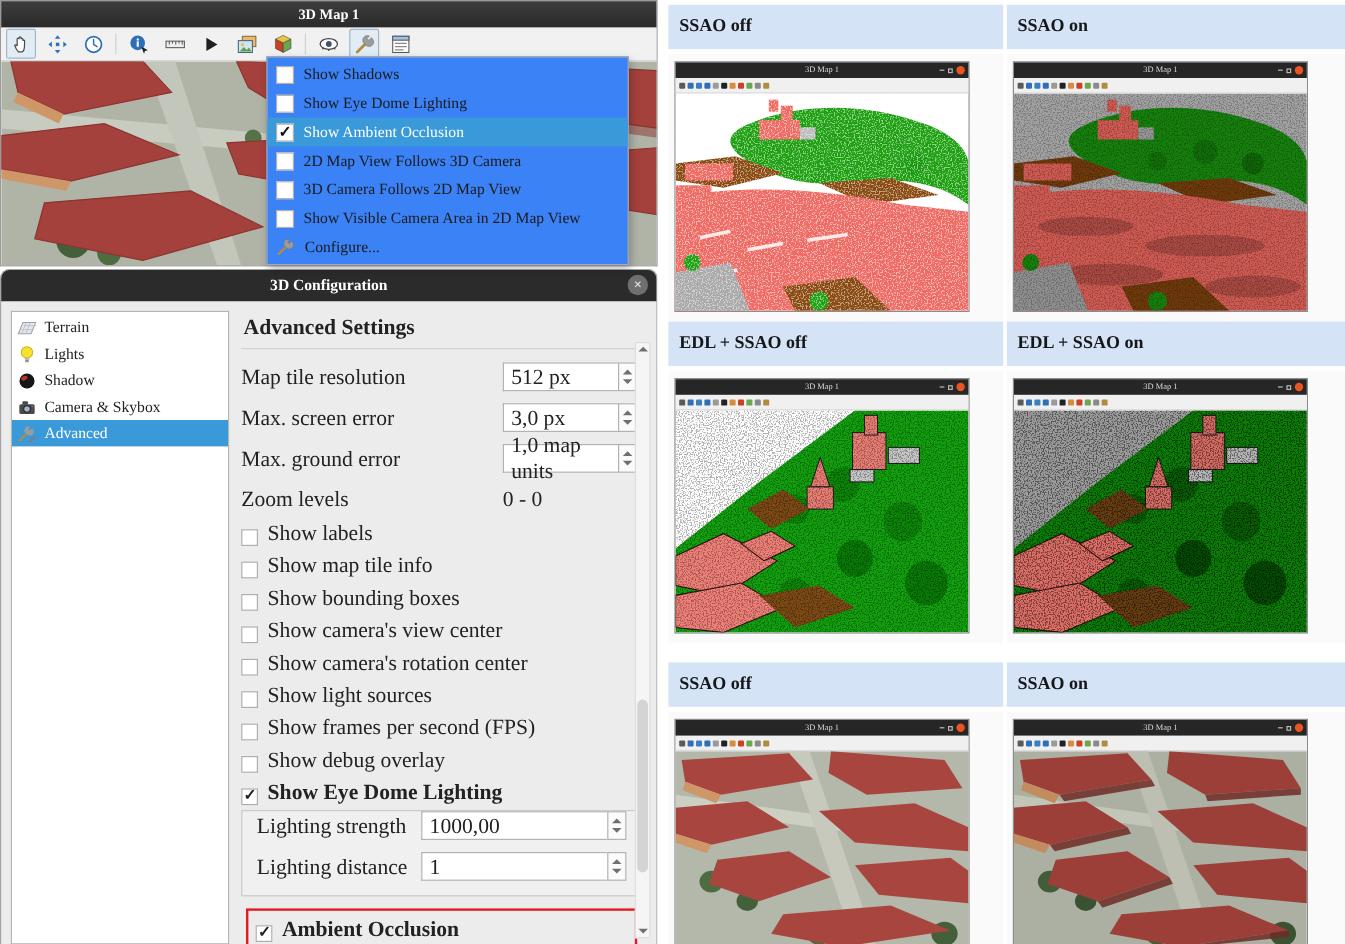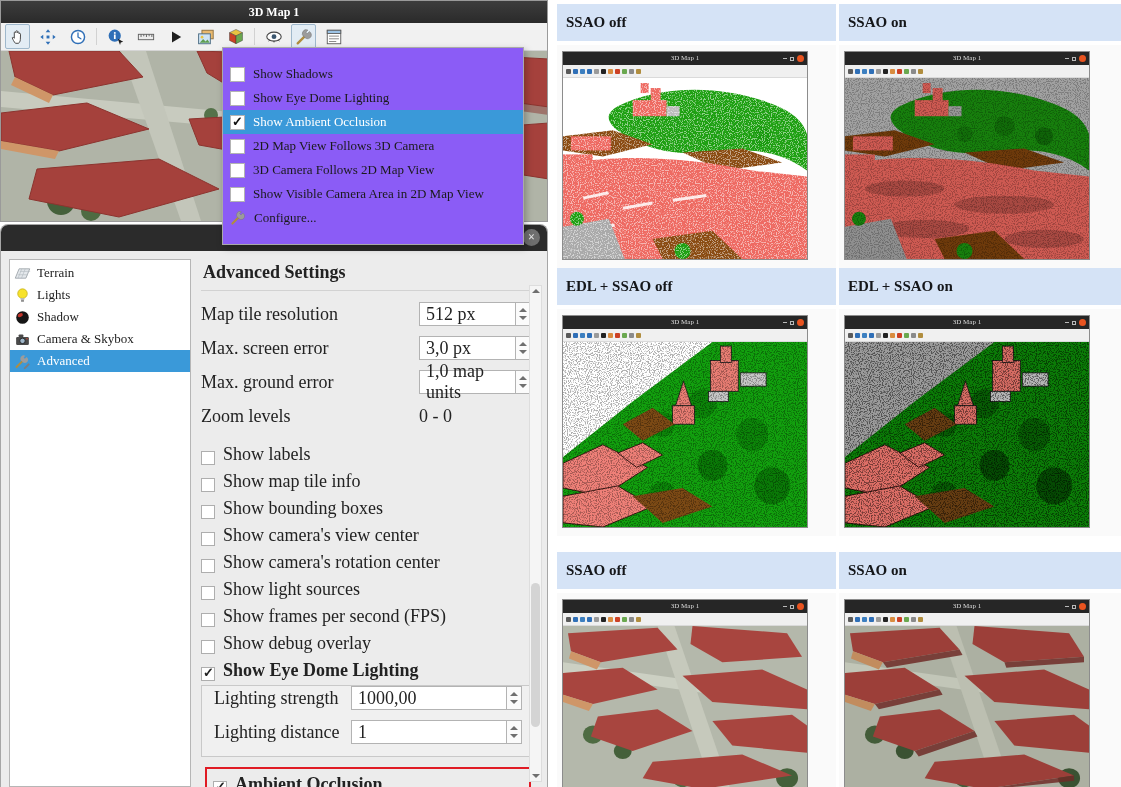--- a/index.html
+++ b/index.html
@@ -13,22 +13,22 @@
   .mw-title{height:22px;background:linear-gradient(#3d3d3d,#2a2a2a);color:#fff;font-size:12px;
             font-weight:bold;display:flex;align-items:center;justify-content:center;}
   .mw-toolbar{height:27px;background:#f1f1f1;border-bottom:1px solid #d5d5d5;display:flex;
               align-items:center;gap:5px;padding:0 4px;}
   .tbi{width:23px;height:23px;display:flex;align-items:center;justify-content:center;border:1px solid transparent;border-radius:2px;}
   .tbi.pressed{border:1px solid #9fb8cc;background:#e2ecf4;}
   .tbsep{width:1px;height:17px;background:#d2d2d2;margin:0 1px;}
   .mw-scene{height:170px;overflow:hidden;}
 
   
-  .menu{position:absolute;left:222px;top:47px;width:300px;background:#8b5cf6;border:1px solid #a9a9a9;
-        box-shadow:2px 3px 7px rgba(0,0,0,.28);padding:14px 0;z-index:9;}
+  .menu{position:absolute;left:222px;top:47px;width:300px;background:#3b82f6;border:1px solid #a9a9a9;
+        box-shadow:2px 3px 7px rgba(0,0,0,.28);padding:2px 0;z-index:9;}
   .menu-item{height:24px;display:flex;align-items:center;gap:8px;padding:0 10px 0 7px;
              font-size:13px;color:#1a1a1a;}
   .menu-item.sel{background:#3a99d9;color:#fff;}
   .mcheck{width:15px;height:15px;box-sizing:border-box;border:1px solid #b3b3b3;background:#fff;
           position:relative;flex:0 0 15px;}
   .mcheck.checked::after{content:"✓";position:absolute;left:1px;top:-2px;font-size:13px;font-weight:bold;color:#111;}
   .menu-icon{width:16px;height:16px;flex:0 0 16px;}
 
   
   .dialog{position:absolute;left:0;top:224px;width:548px;height:563px;box-sizing:border-box;
@@ -400,21 +400,21 @@
         <div class="frow">
           <label>Max. ground error</label>
           <span class="spin w112">
             <span class="val">1,0 map units</span>
             <span class="btns">
                 <span class="tri-up"></span>
                 <span class="tri-dn"></span>
               </span>
           </span>
         </div>
-        <div class="frow" style="margin-bottom:16px">
+        <div class="frow" style="margin-bottom:6px">
           <label>Zoom levels</label>
           <span style="width:112px">0 - 0</span>
         </div>
 
         <div class="crow">
           <span class="cbox"></span>
           <span>Show labels</span>
         </div>
         <div class="crow">
           <span class="cbox"></span>

